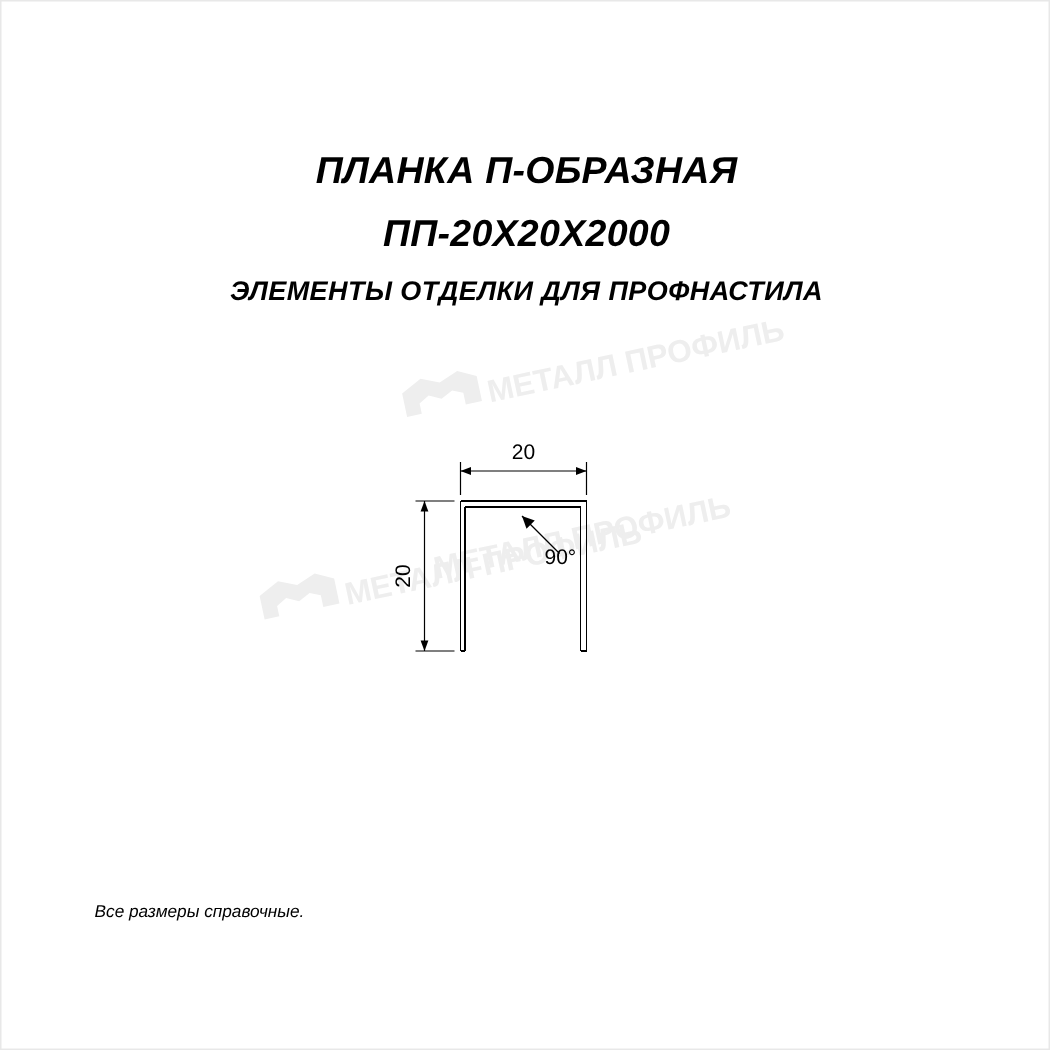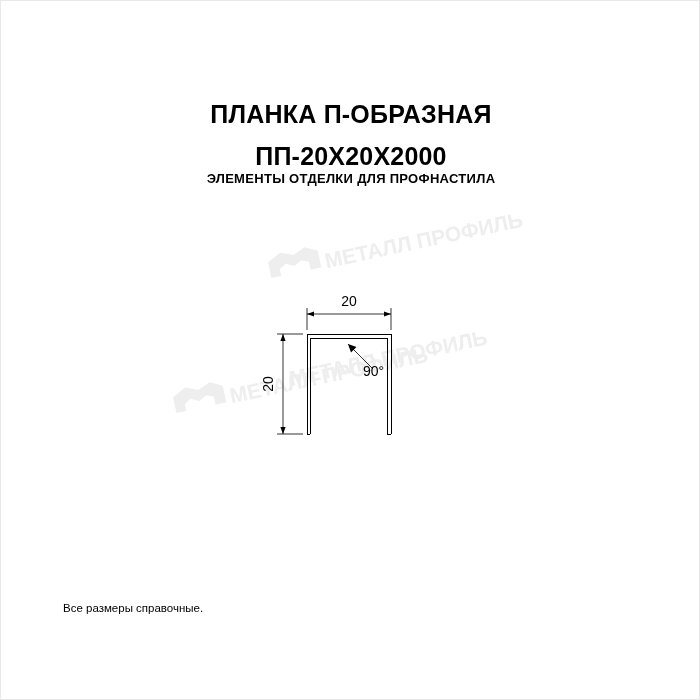--- a/index.html
+++ b/index.html
@@ -22,38 +22,39 @@
     height: 700px;
     border: 1px solid #e8e8e8;
     box-sizing: border-box;
   }
   .title-block {
     position: absolute;
     left: 0;
     top: 98px;
     width: 700px;
     text-align: center;
+    font-style: italic;
   }
   .title-line1 {
     font-size: 25px;
     font-weight: bold;
     letter-spacing: 0.2px;
     line-height: 30px;
   }
   .title-line2 {
     font-size: 25px;
     font-weight: bold;
     letter-spacing: 0.2px;
     line-height: 30px;
     margin-top: 12px;
   }
   .subtitle {
-    font-size: 13px;
+    font-size: 18px;
     font-weight: bold;
-    margin-top: 0;
+    margin-top: 13px;
     letter-spacing: 0.3px;
   }
   .drawing {
     position: absolute;
     left: 0;
     top: 195px;
     width: 700px;
     height: 280px;
   }
   .watermarks {
@@ -63,21 +64,21 @@
     pointer-events: none;
   }
   .footer {
     position: absolute;
     left: 62px;
     top: 598px;
     font-size: 11.5px;
     line-height: 19px;
     color: #000000;
   }
-  .footer div { white-space: nowrap; }
+  .footer div { white-space: nowrap; font-style: italic; }
 </style>
 </head>
 <body>
 
 <div class="page">
 
   <div class="title-block">
     <div class="title-line1">ПЛАНКА П-ОБРАЗНАЯ</div>
     <div class="title-line2">ПП-20Х20Х2000</div>
     <div class="subtitle">ЭЛЕМЕНТЫ ОТДЕЛКИ ДЛЯ ПРОФНАСТИЛА</div>

